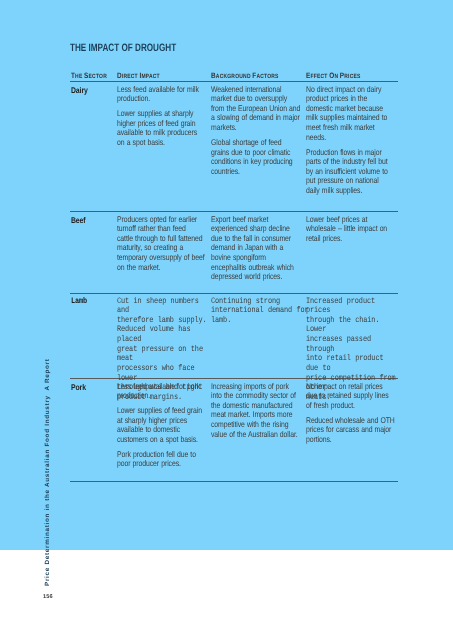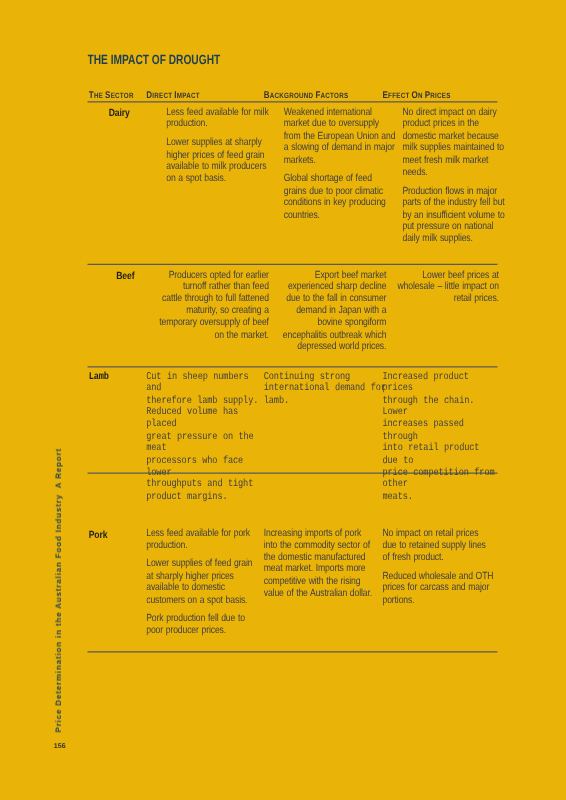--- a/index.html
+++ b/index.html
@@ -3,21 +3,21 @@
 <meta charset="utf-8">
 <title>The impact of drought</title>
 <style>
   html, body { margin:0; padding:0; }
   body {
     width:453px; height:640px; background:#ffffff; overflow:hidden;
     font-family:"Liberation Sans", sans-serif;
     -webkit-font-smoothing: antialiased;
     text-rendering: geometricPrecision;
   }
-  .page { position:relative; width:453px; height:640px; background:#eab308; }
+  .page { position:relative; width:453px; height:550px; background:#7dd3fc; }
   .title, .hdr, .sector, .cell, .sidetext, .pageno { will-change: opacity; }
 
   .title {
     position:absolute; left:70px; top:42px;
     font-size:10.7px; font-weight:bold; letter-spacing:0px;
     color:#1b3e56; white-space:nowrap;
     transform: scaleX(0.762); transform-origin: left center;
   }
 
   .table { position:absolute; left:70.4px; top:67px; width:328px; }
@@ -27,24 +27,24 @@
     position:absolute; top:4px;
     font-size:6.1px; font-weight:bold; color:#343434;
     letter-spacing:0.25px; white-space:nowrap;
     transform: scaleX(0.82); transform-origin: left top;
   }
   .hdr .cap { font-size:7.8px; }
 
   .rule { height:1.2px; background:#5a5a5a; width:328px; }
 
   .row { position:relative; }
-  .row-0 { height:128.8px;margin-left:16px; }
-  .row-1 { height:80.8px;text-align:right; }
+  .row-0 { height:128.8px; }
+  .row-1 { height:80.8px; }
   .row-2 { height:83.8px;font-family:Liberation Mono, monospace; }
-  .row-3 { height:101.8px;margin-top:40px; }
+  .row-3 { height:101.8px; }
 
   .sector { position:absolute; left:0; top:2.4px;
             font-size:8.3px; font-weight:bold; color:#1f1f1f;
             letter-spacing:-0.12px;
             transform: scaleX(0.83); transform-origin: left top; }
   .cell { position:absolute; top:2.4px; font-size:8.3px; color:#404040;
           line-height:9.62px; white-space:pre-line;
           letter-spacing:-0.12px; word-spacing:0.45px;
           transform: scaleX(0.831); transform-origin: left top; }
   .cell p { margin:0 0 5.2px 0; white-space:pre-line; }

